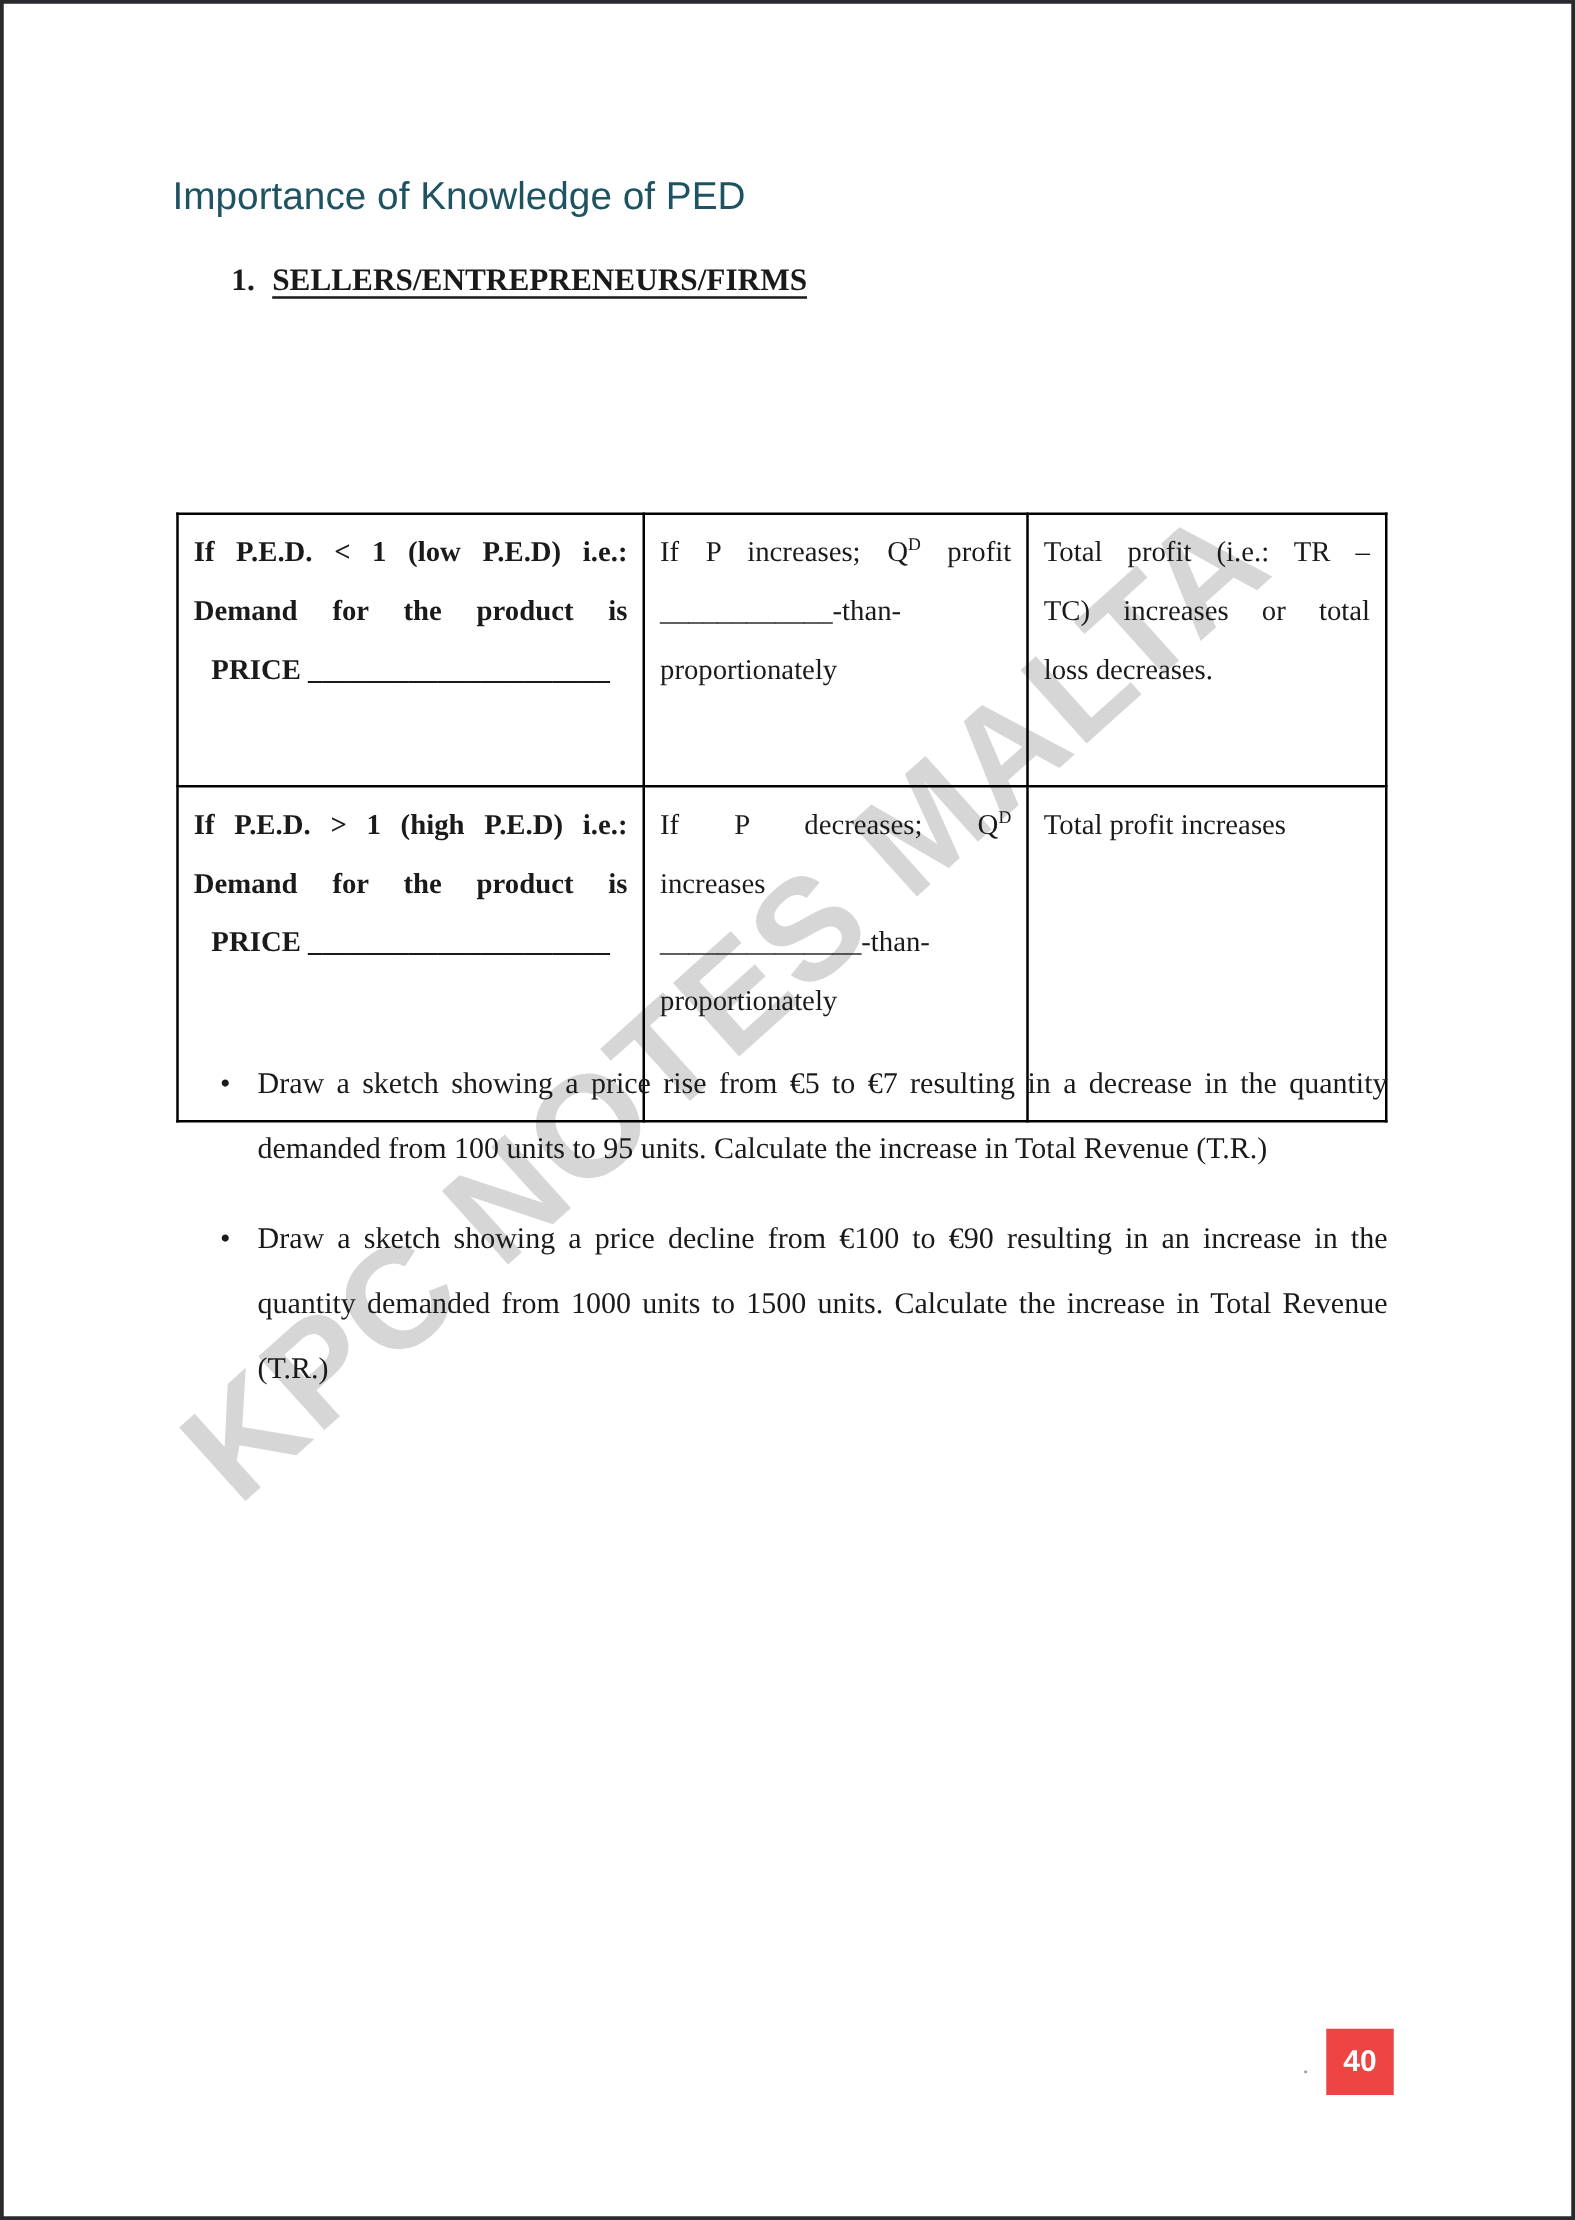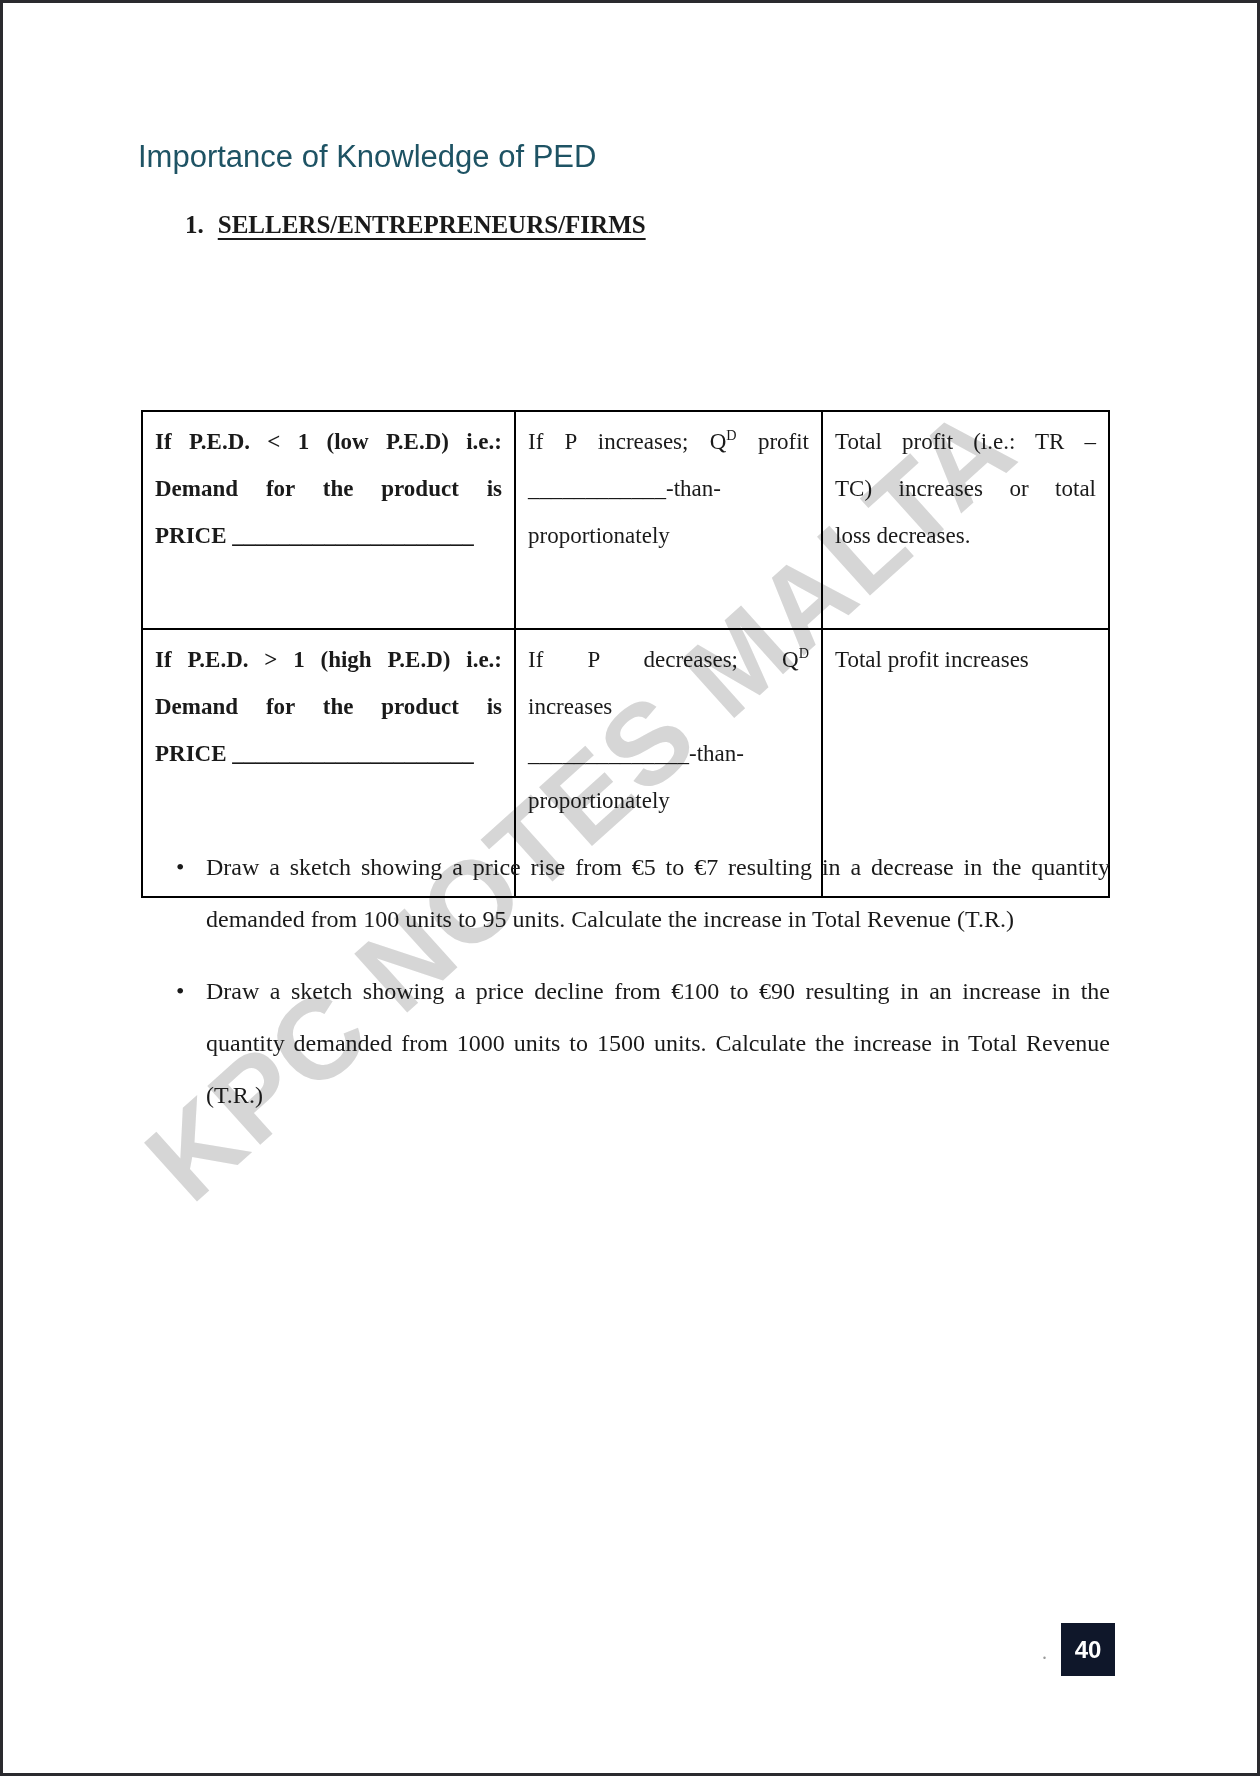--- a/index.html
+++ b/index.html
@@ -59,42 +59,42 @@
   }
   .ped-table td{
     border:2px solid #000;
     vertical-align:top;
     padding:6px 12px 0 12px;
     background:transparent;
   }
   .ped-table tr.r1{height:218px;}
   .ped-table tr.r2{height:268px;}
   .ln{line-height:47px;white-space:nowrap;overflow:visible;}
-  .b{font-weight:bold;}
+  .b{font-weight:bold;text-align:center;}
   .just{text-align:justify;text-align-last:justify;white-space:normal;}
   sup{font-size:0.62em;vertical-align:super;line-height:0;}
   
   .bullets{left:135px;top:838px;width:972px;}
   .bullet{
     position:relative;
     padding-left:68px;
     box-sizing:border-box;
     font-size:24px;line-height:52px;
     text-align:justify;
     margin-bottom:20px;
   }
   .bullet .dot{
     position:absolute;left:38px;top:0;
     font-size:24px;
   }
   
   .page-number{
     position:absolute;left:1058px;top:1620px;z-index:1;
     width:54px;height:53px;
-    background:#0f172a;
+    background:#ef4444;
     color:#ffffff;
     font-family:"Liberation Sans", sans-serif;
     font-weight:bold;font-size:24px;
     display:flex;align-items:center;justify-content:center;
   }
   .stray-dot{
     position:absolute;left:1039px;top:1638px;z-index:1;
     color:#9a9a9a;font-size:20px;
   }
 </style>

